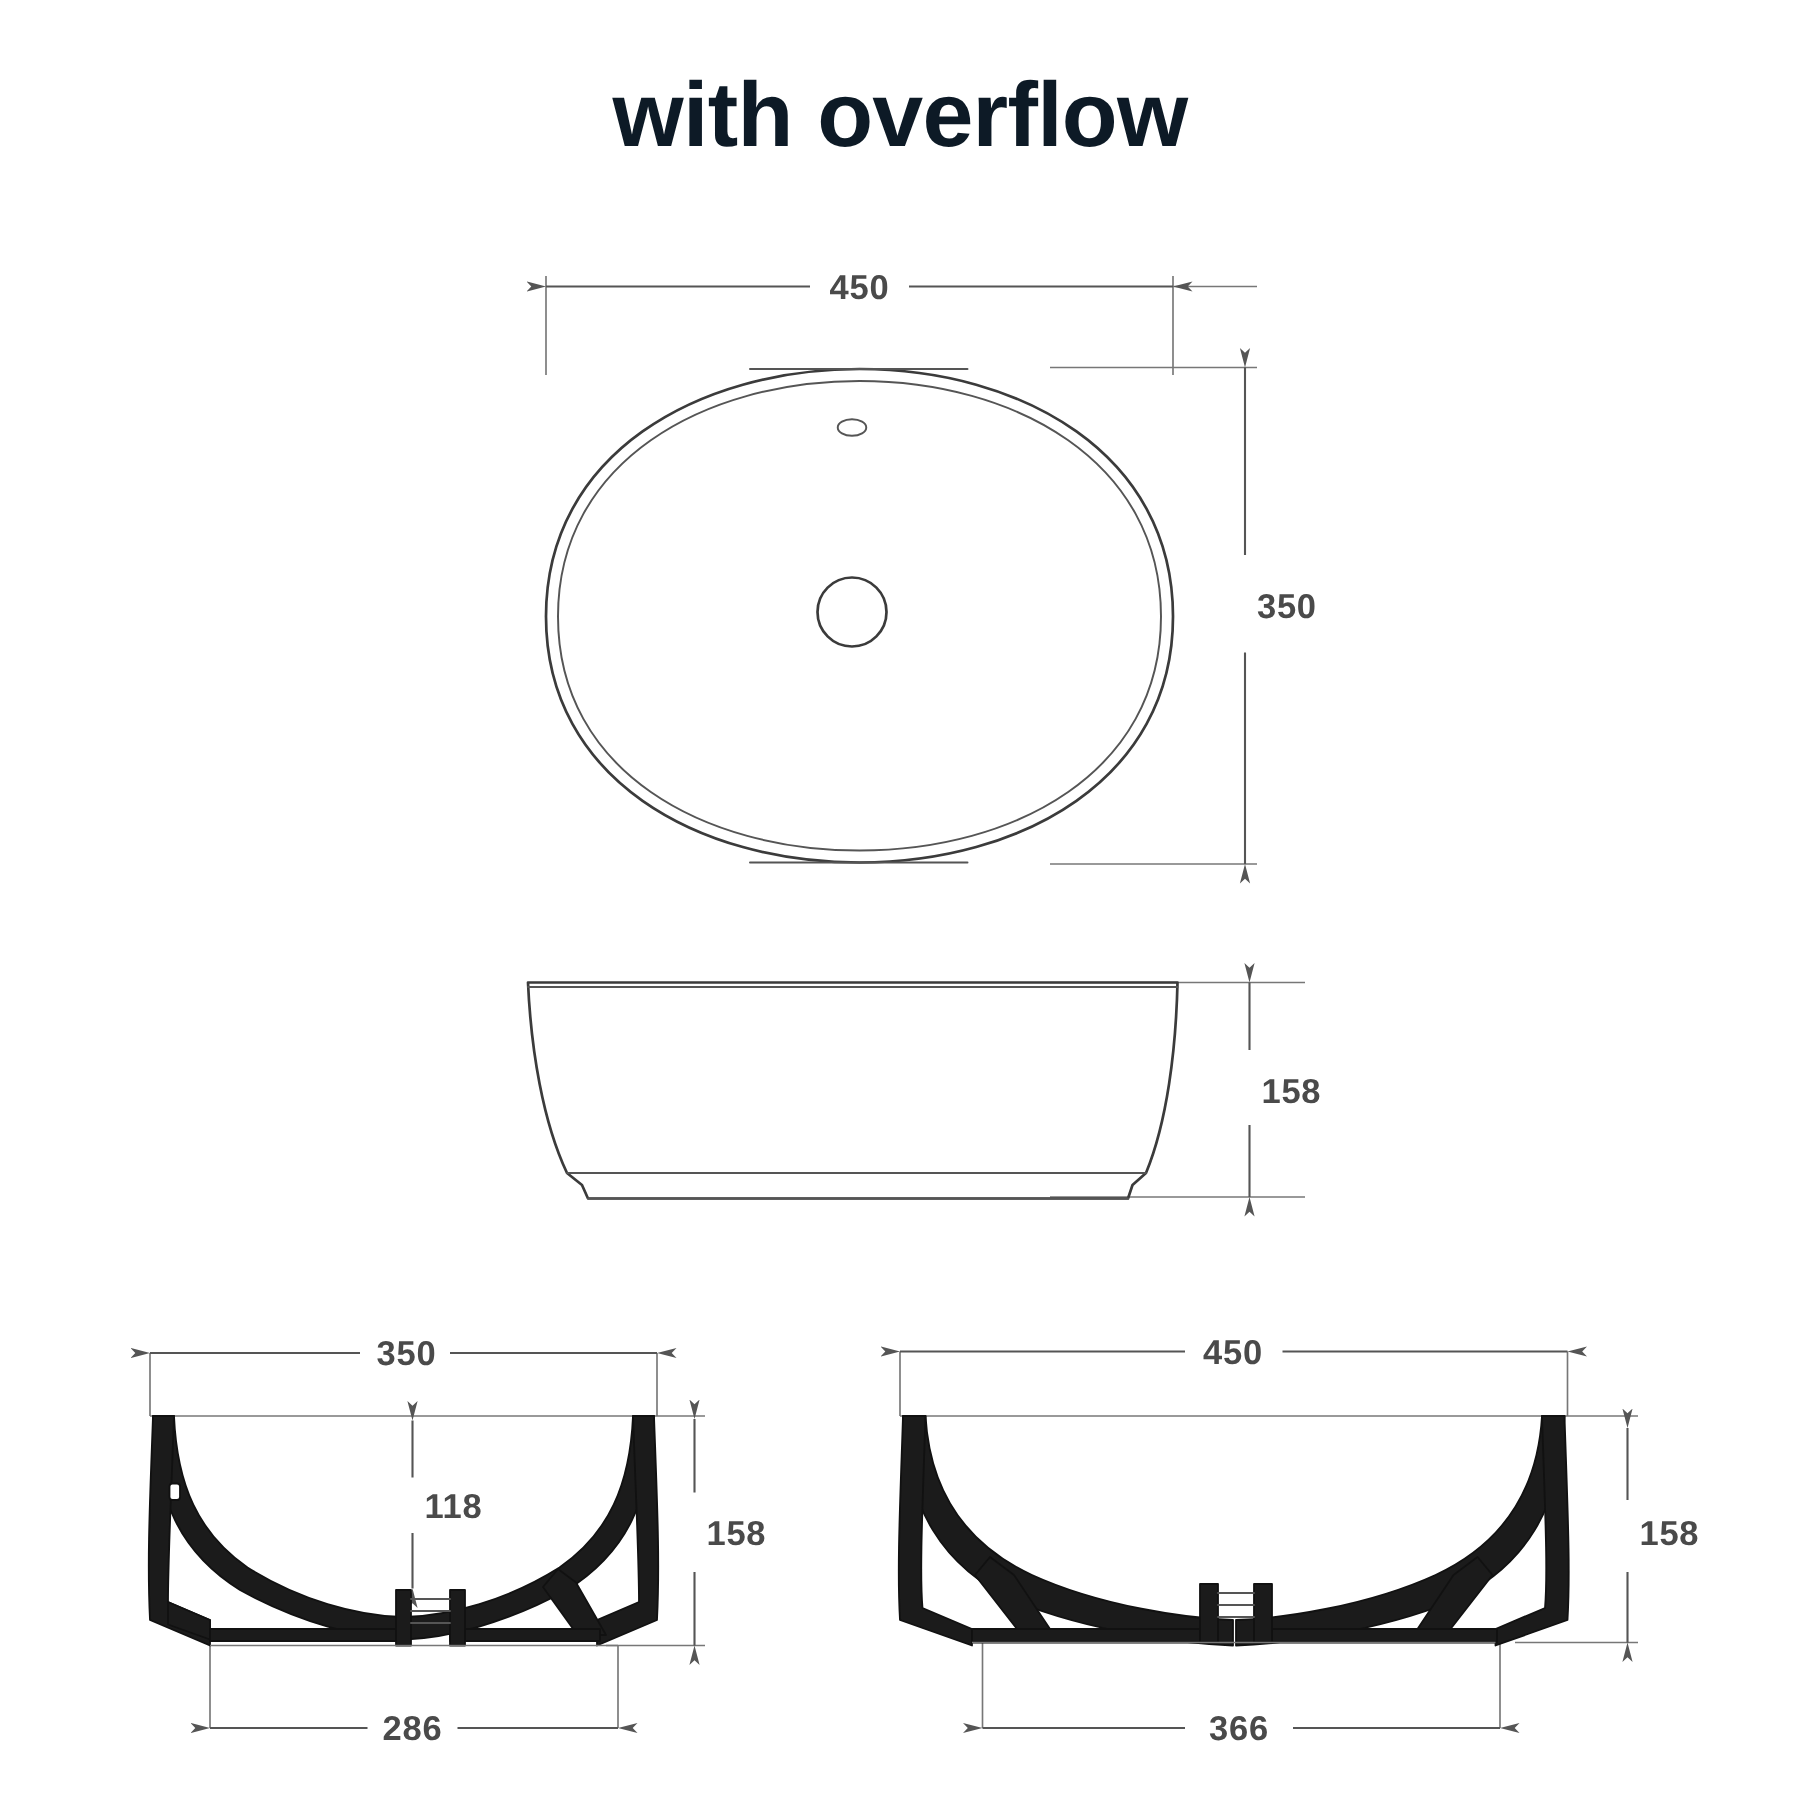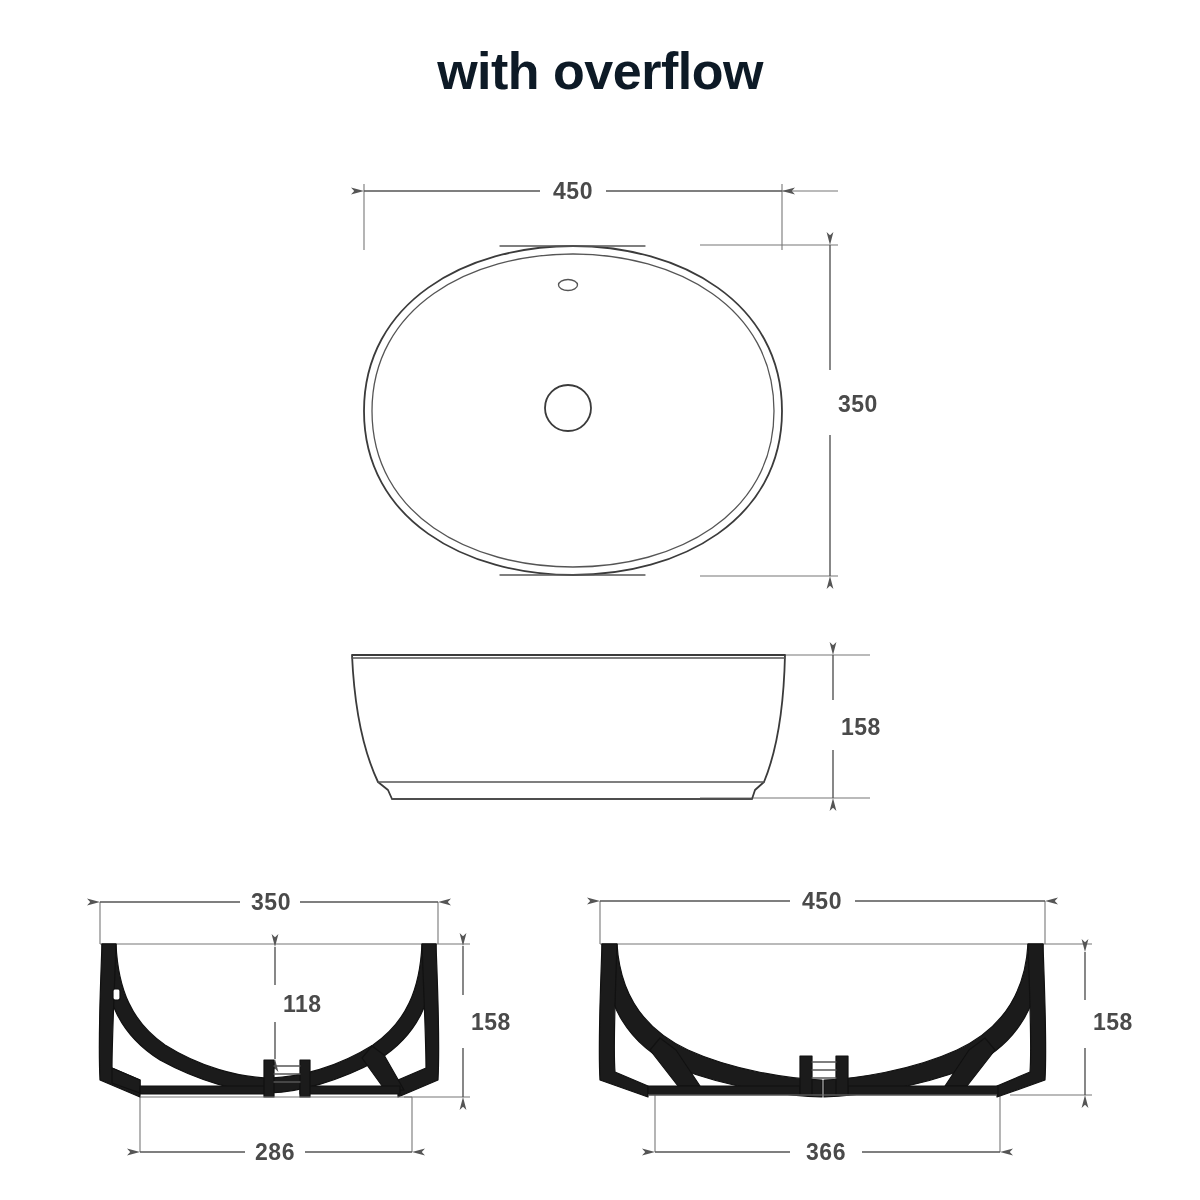--- a/index.html
+++ b/index.html
@@ -21,21 +21,21 @@
     height: 1200px;
     background: #ffffff;
   }
   .title {
     position: absolute;
     top: 44px;
     left: 0;
     width: 1200px;
     text-align: center;
     font-family: "Liberation Sans", sans-serif;
-    font-size: 52px;
+    font-size: 61px;
     font-weight: bold;
     letter-spacing: -0.5px;
     color: #0d1a26;
     line-height: 1.05;
     user-select: none;
   }
   svg.drawing {
     position: absolute;
     top: 0;
     left: 0;

